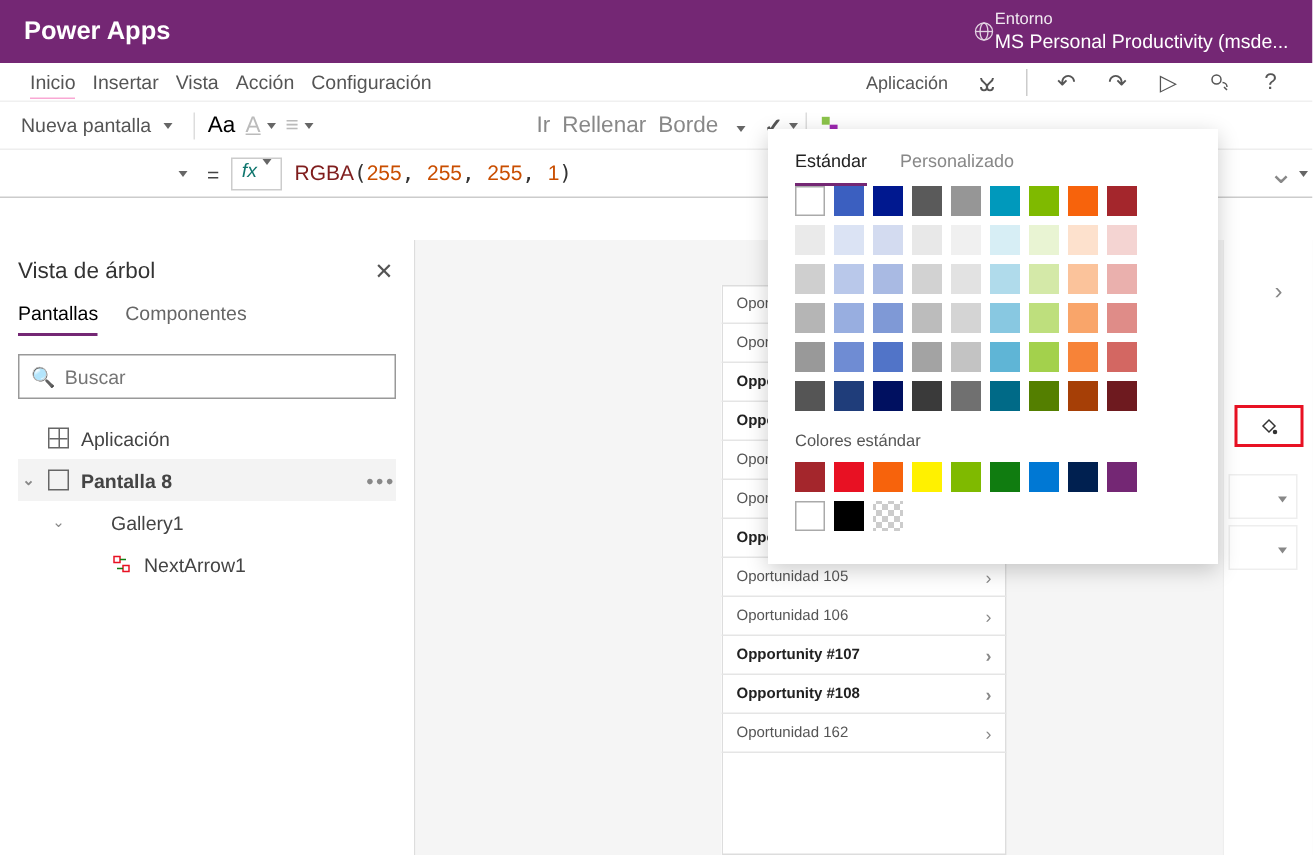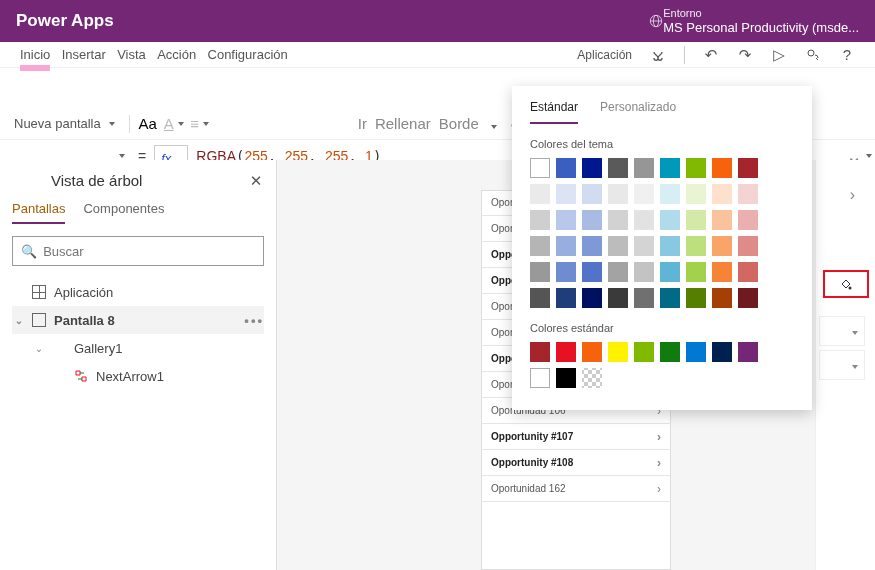--- a/index.html
+++ b/index.html
@@ -15,43 +15,43 @@
   .globe-icon { width: 14px; height: 14px; opacity: .8; }
 
   
   .menubar { height: 26px; display: flex; align-items: center; padding: 0 20px; gap: 8px; color: #555; justify-content: space-between; border-bottom: 1px solid #f0f0f0; }
   .menubar-left span { margin-right: 8px; cursor: pointer; font-size: 13px; }
   .menubar-right { display: flex; align-items: center; gap: 18px; }
   .menubar-right .divider { width: 1px; height: 18px; background: #ccc; }
   .icon-glyph { width: 16px; height: 16px; display: inline-flex; align-items: center; justify-content: center; font-size: 15px; color: #555; }
 
   
-  .toolbar { height: 32px; display: flex; align-items: center; padding: 0 10px; gap: 10px; color: #555; border-bottom: 1px solid #eee; position: relative; margin-top: 40px; }
+  .toolbar { height: 32px; display: flex; align-items: center; padding: 0 10px; gap: 10px; color: #555; border-bottom: 1px solid #eee; position: relative; }
   .tool-button { display: flex; align-items: center; gap: 4px; font-size: 13px; padding: 2px 4px; cursor: pointer; }
   .tool-divider { width: 1px; height: 18px; background: #ddd; }
   .chev-down::after { content: ""; display:inline-block; width:0;height:0; border-left:3px solid transparent; border-right:3px solid transparent; border-top:4px solid #666; margin-left:4px; }
   .format-group { margin-left: 140px; display:flex; align-items:center; gap:8px; font-size:15px; color:#888;}
 
   
   .formula-bar { height: 32px; display: flex; align-items: center; border-bottom: 1px solid #ccc; padding: 0 10px; gap: 8px; }
   .prop-select { height: 22px; width: 120px; border: 1px solid transparent; display:flex; align-items:center; justify-content:flex-end; padding: 0 4px; }
   .eq { font-size: 14px; color: #444; }
-  .fx-btn { font-style: italic; font-size: 13px; color: #1d4ed8; border: 1px solid #ccc; height: 22px; padding: 0 6px; display:flex; align-items:flex-end; cursor:pointer; }
+  .fx-btn { font-style: italic; font-size: 13px; color: #0f766e; border: 1px solid #ccc; height: 22px; padding: 0 6px; display:flex; align-items:flex-start; cursor:pointer; }
   .formula-text { font-family: Consolas, monospace; font-size: 14px; }
   .formula-text .fn { color: #7f1d1d; }
   .formula-text .num { color: #c94e00; }
   .expand-fb { position:absolute; right:8px; }
 
   
   .tree-pane { position: absolute; left:0; top: 160px; width: 277px; bottom:0; border-right:1px solid #ddd; background:#fff; padding:12px; }
-  .tree-header { display:flex; justify-content:space-between; align-items:center;margin-left:39px; }
+  .tree-header { display:flex; justify-content:space-between; align-items:center; }
   .tree-title { font-size: 15px; color:#333; }
   .tree-tabs { display:flex; gap:18px; margin-top:12px; font-size:13px; }
   .tree-tab { padding-bottom:6px; cursor:pointer; color:#666;}
-  .tree-tab.active { border-bottom: 2px solid #742774; color:#a16207; }
+  .tree-tab.active { border-bottom: 2px solid #742774; color:#000000; }
   .search-box { margin:12px 0; height:30px; border:1px solid #999; display:flex; align-items:center; padding:0 8px; gap:6px; }
   .search-box input { border:none; outline:none; width:100%; font-size:13px; }
   .search-icon { color:#742774; font-size:13px; }
   .tree-row { display:flex; align-items:center; height:28px; gap:8px; font-size:13px; color:#444; cursor:pointer; padding-left:2px;}
   .tree-row .caret { width:10px; display:inline-flex; justify-content:center; color:#888; font-size:10px;}
   .tree-row.selected { font-weight:600; }
   .tree-row.selected-row { background:#f3f3f3;}
   .tree-row .more { margin-left:auto; color:#888; letter-spacing:2px;}    
   .indent-1 { padding-left: 22px; }
   .indent-3 { padding-left: 62px; }
@@ -107,21 +107,21 @@
       </svg>
     <div class="env-info">
       <div class="env-label">Entorno</div>
       <div class="env-name">MS Personal Productivity (msde...</div>
     </div>
   </div>
 </div>
 
 <div class="menubar">
   <div class="menubar-left">
-    <span style="border-bottom:6px solid #f9a8d4;padding-bottom:3px;">Inicio</span>
+    <span style="border-bottom:1px solid #f9a8d4;padding-bottom:3px;">Inicio</span>
     <span>Insertar</span>
     <span>Vista</span>
     <span>Acción</span>
     <span>Configuración</span>
   </div>
   <div class="menubar-right">
     <span>Aplicación</span>
     <span class="icon-glyph">
       <svg viewBox="0 0 16 16" width="16" height="16">
           <path d="M4 5c0 3 4 3 4 6s-4 3-4 0M12 5c0 3-4 3-4 6s4 3 4 0" stroke="#555" fill="none" stroke-width="1.3"></path>
@@ -291,21 +291,20 @@
   <div class="rail-item" style="position:absolute;top:184px;right:4px;width:46px;">
       <span class="chev-down"></span>
     </div>
 </div>
 
 <div class="color-pop">
   <div class="color-tabs">
     <div class="color-tab active">Estándar</div>
     <div class="color-tab">Personalizado</div>
   </div>
-  <div class="section-label">Colores del tema</div>
   <div class="swatch-grid" id="theme-grid" style="grid-template-columns: repeat(9, 20px);">
       <div class="swatch white" style="background: rgb(255, 255, 255);"></div>
       <div class="swatch" style="background: rgb(59, 95, 192);"></div>
       <div class="swatch" style="background: rgb(0, 24, 143);"></div>
       <div class="swatch" style="background: rgb(90, 90, 90);"></div>
       <div class="swatch" style="background: rgb(150, 150, 150);"></div>
       <div class="swatch" style="background: rgb(0, 153, 188);"></div>
       <div class="swatch" style="background: rgb(127, 186, 0);"></div>
       <div class="swatch" style="background: rgb(247, 99, 12);"></div>
       <div class="swatch" style="background: rgb(164, 38, 44);"></div>

